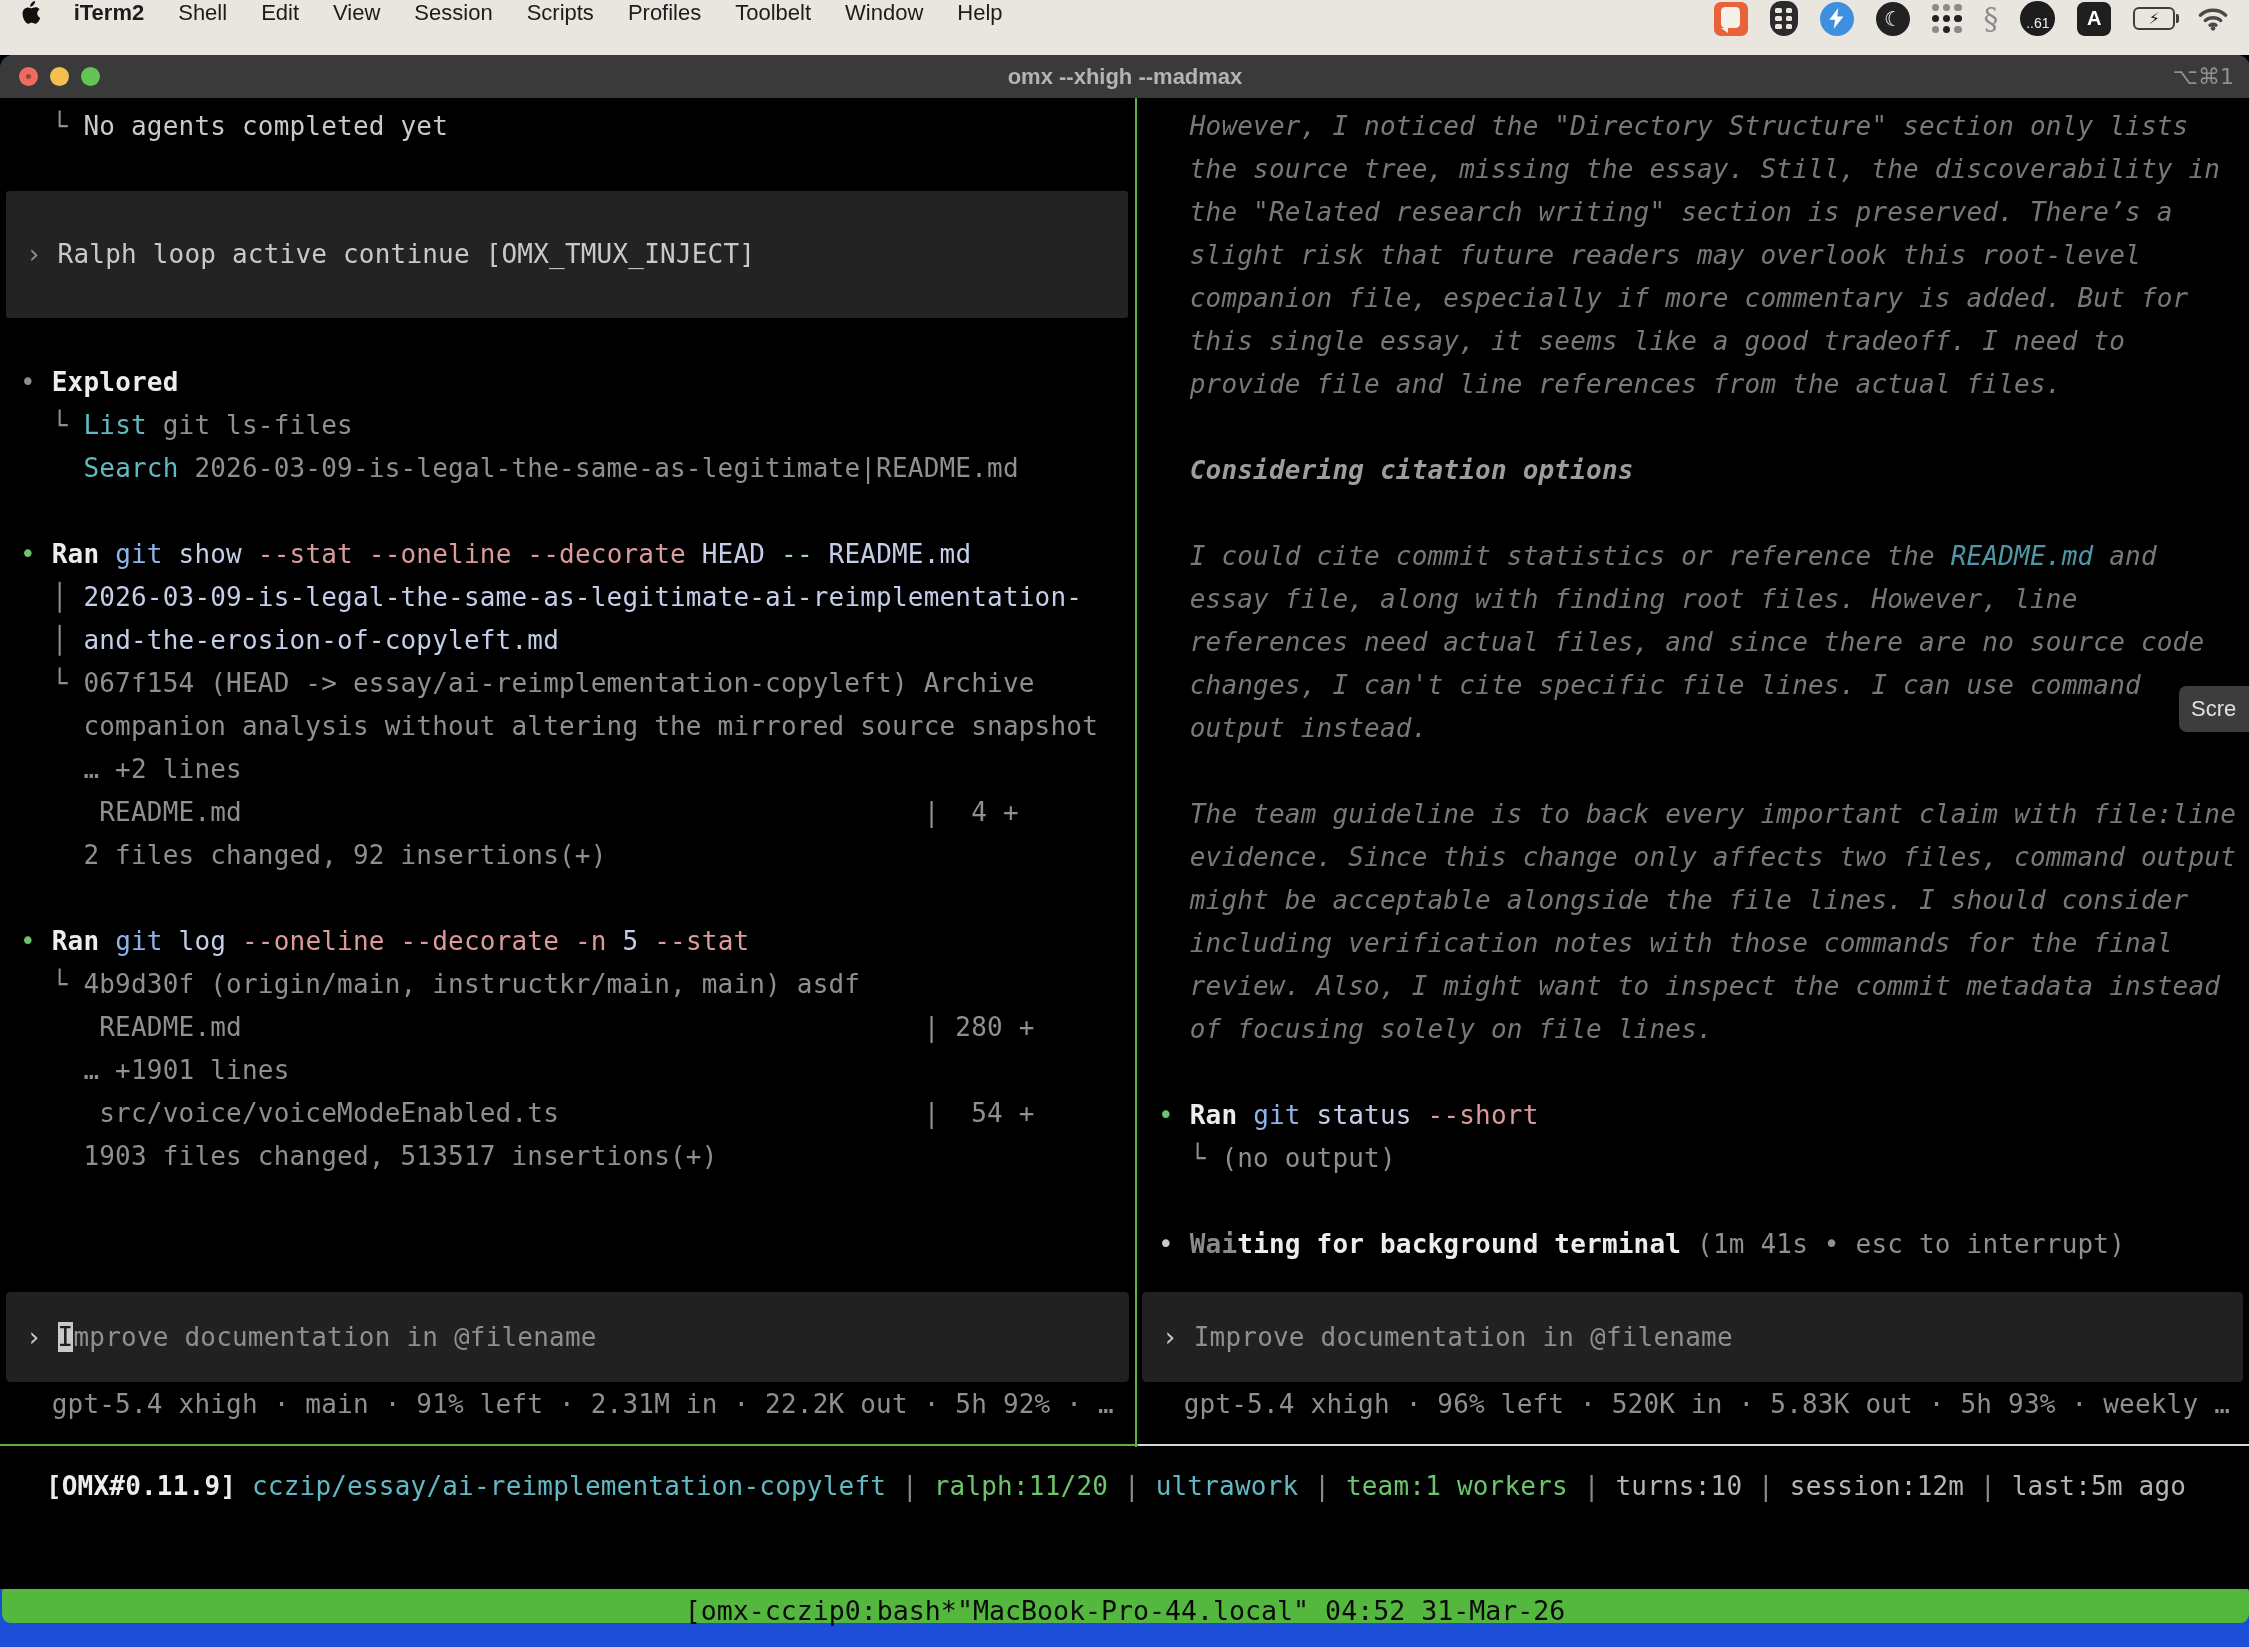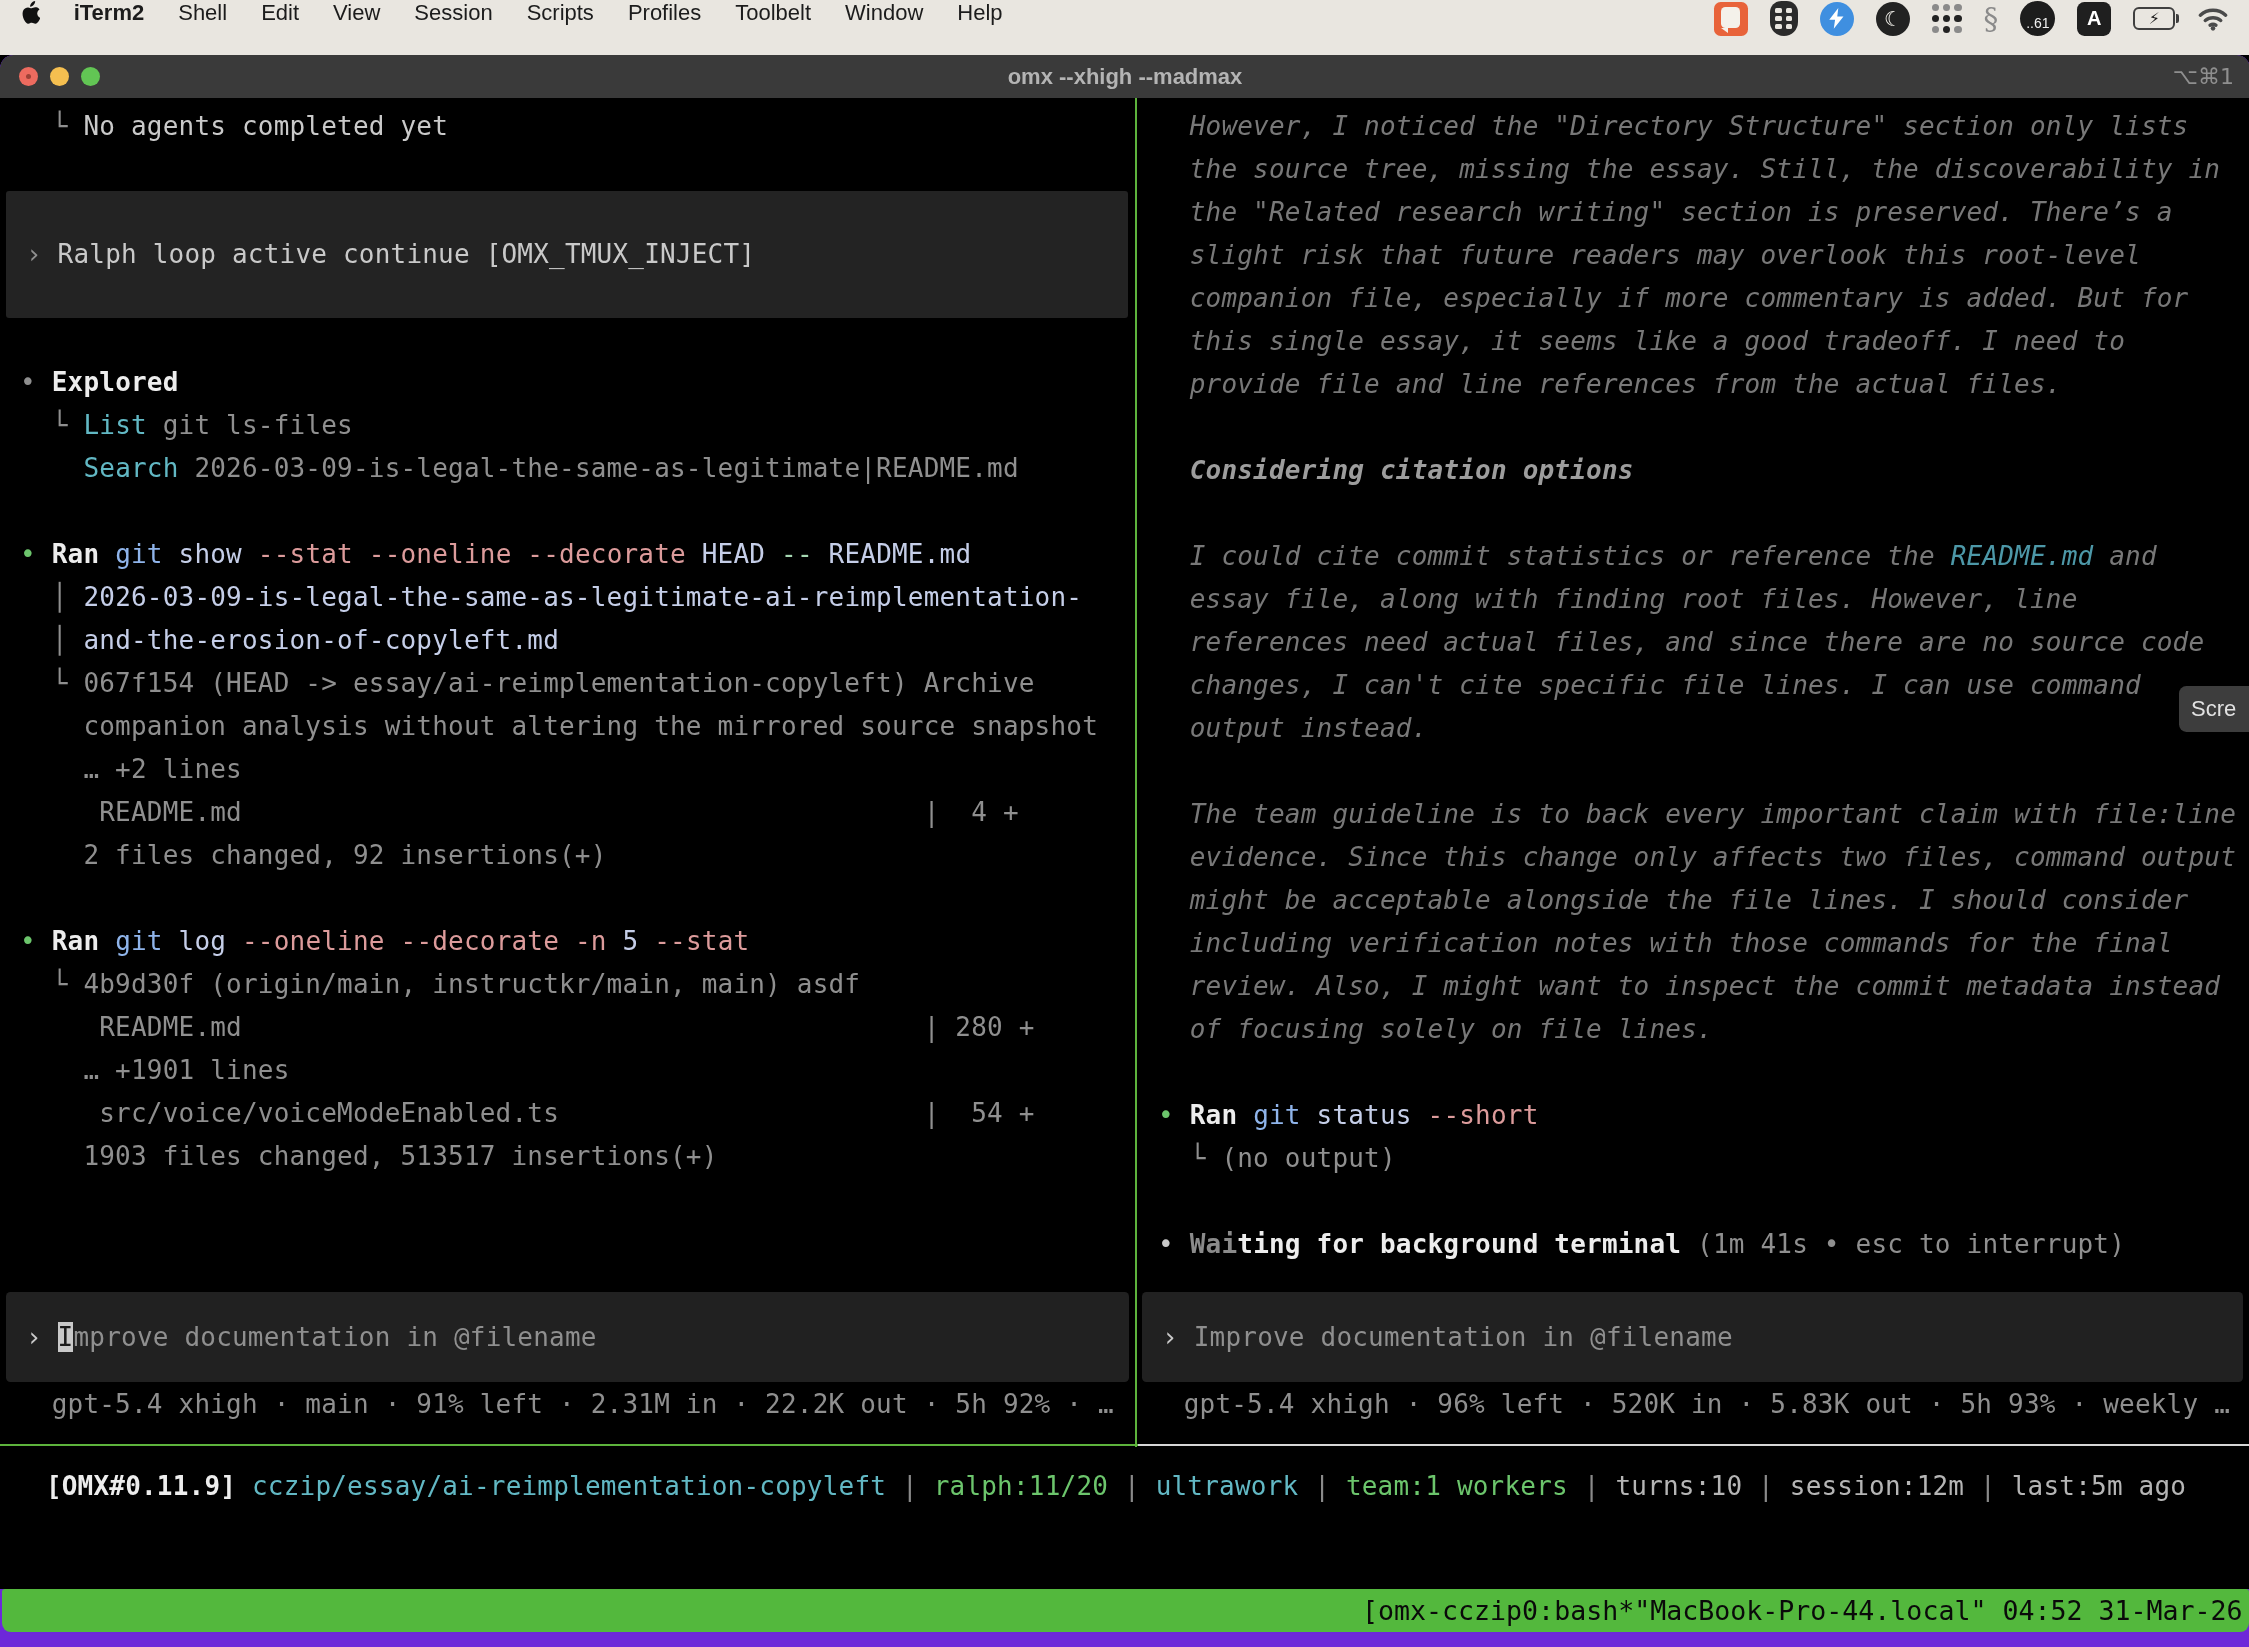--- a/index.html
+++ b/index.html
@@ -23,21 +23,21 @@
   .icon-dots{display:grid;grid-template-columns:repeat(3,7.4px);grid-gap:3.7px;}
   .icon-dots i{width:7.4px;height:7.4px;border-radius:50%;}
   .icon-squiggle{color:#8a8a8a;font-size:29.5px;font-family:"DejaVu Serif",serif;}
   .icon-count{width:35px;height:35px;background:#1d1d1d;border-radius:50%;color:#f0f0f0;font-size:14px;display:flex;align-items:flex-end;justify-content:center;padding-bottom:5.2px;box-sizing:border-box;font-family:"Liberation Sans",sans-serif;}
   .icon-akey{width:34px;height:34px;background:#1f1f1f;border-radius:7.4px;color:#fff;font-weight:bold;font-size:20px;display:flex;align-items:center;justify-content:center;}
   .icon-batt{position:relative;width:38px;height:19px;border:2.2px solid #3f3f3f;border-radius:5.9px;display:flex;align-items:center;justify-content:center;}
   .icon-batt::after{content:"";position:absolute;right:-5.9px;top:5.2px;width:3px;height:8.9px;background:#3f3f3f;border-radius:0 2.2px 2.2px 0;}
   .icon-batt span{color:#1c1c1c;font-size:16px;font-family:"DejaVu Sans",sans-serif;}
 
   
-  .window{position:absolute;top:55px;left:0;right:0;bottom:0;background:#6d28d9;border-radius:13.3px 13.3px 0 0;overflow:hidden;}
+  .window{position:absolute;top:55px;left:0;right:0;bottom:0;background:#1d4ed8;border-radius:13.3px 13.3px 0 0;overflow:hidden;}
   .titlebar{position:relative;height:43px;background:#3a3a3a;border-radius:13.3px 13.3px 0 0;display:flex;align-items:center;}
   .lights{display:flex;gap:11.8px;padding-left:19px;z-index:2;}
   .light{width:19px;height:19px;border-radius:50%;}
   .light.red{background:#ed6b5f;position:relative;}
   .light.red::after{content:"";position:absolute;left:6.6px;top:6.6px;width:5.9px;height:5.9px;border-radius:50%;background:#9c4237;}
   .light.yellow{background:#f5bf50;}
   .light.green{background:#62c554;}
   .tb-title{position:absolute;left:0;right:0;text-align:center;color:#b4b4b4;font-weight:bold;font-size:22px;}
   .tb-shortcut{position:absolute;right:16px;color:#8f8f8f;font-size:22px;font-family:"DejaVu Sans",sans-serif;}
 
@@ -72,21 +72,21 @@
   .s-cyn{color:#62b8c4;}
   .s-blu{color:#8fb4ea;}
   .s-lav{color:#c5cee8;}
   .s-sal{color:#dc9b9b;}
   .s-mnt{color:#a6d7b2;}
   .s-pipe{color:#8a8a8a;}
   .s-lt{color:#b5b5b5;}
   .s-cur{background:#c9c9c9;color:#1b1b1b;}
 
   
-  .tmuxbar{position:absolute;left:1.5px;right:1.5px;top:1534px;height:43px;background:#53b83d;border-radius:3px 3px 8.9px 8.9px;font-family:"DejaVu Sans Mono",monospace;font-size:26.6px;line-height:43px;color:#0a0a0a;display:flex;justify-content:flex-end;padding:0 5.9px;box-sizing:border-box;white-space:pre;}
+  .tmuxbar{position:absolute;left:1.5px;right:1.5px;top:1534px;height:34px;background:#53b83d;border-radius:3px 3px 8.9px 8.9px;font-family:"DejaVu Sans Mono",monospace;font-size:26.6px;line-height:43px;color:#0a0a0a;display:flex;justify-content:center;padding:0 5.9px;box-sizing:border-box;white-space:pre;}
 
   
   .overlay-scre{position:absolute;top:686px;right:0;height:46px;min-width:59px;background:#3d3d3d;border-radius:7.4px 0 0 7.4px;color:#e2e2e2;font-size:22px;line-height:46px;padding-left:11.8px;z-index:6;}
 </style>
 </head>
 <body>
 
 <div class="screen">
 
   <div class="menubar">

